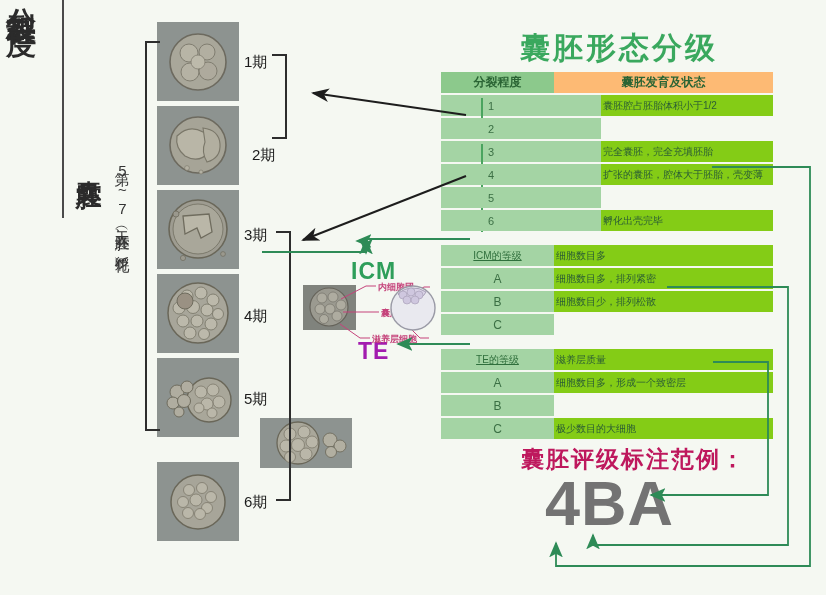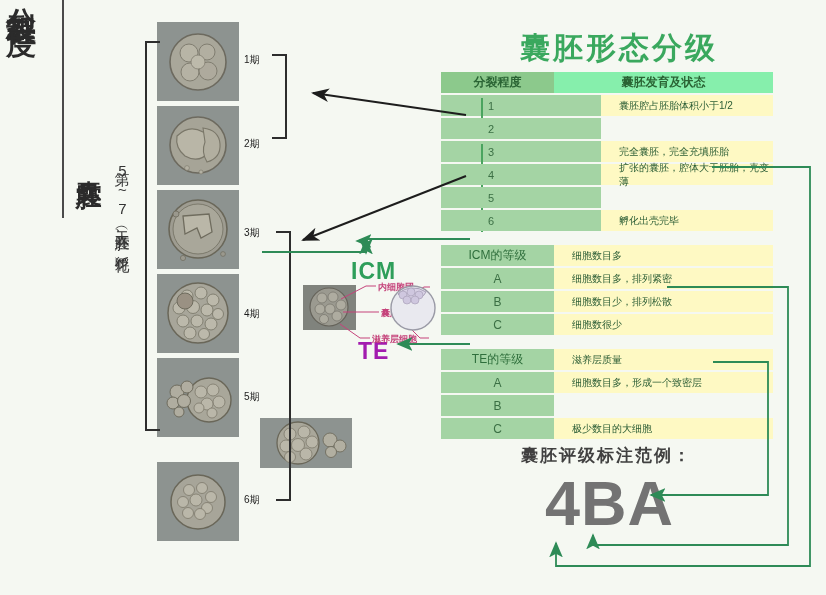--- a/index.html
+++ b/index.html
@@ -41,21 +41,21 @@
   
   .photo{
     position:absolute;left:157px;width:82px;
     background:#8e9490;
     overflow:hidden;
   }
   .cellimg{width:100%;height:100%;display:block;}
 
   .stage-lbl{
     position:absolute;left:244px;
-    font-size:10px;color:#1b1b1b;font-weight:400;
+    font-size:15px;color:#1b1b1b;font-weight:400;
     white-space:nowrap;
   }
 
   
   #photo-big{
     position:absolute;left:260px;top:418px;width:92px;height:50px;
     background:#8e9490;overflow:hidden;
   }
 
   
@@ -70,31 +70,31 @@
     position:absolute;left:441px;top:72px;width:332px;
   }
   .trow{display:flex;height:21px;margin-bottom:2px;}
   .trow.gap{height:10px;background:transparent;}
   .c1{
     width:113px;background:#a4d4a4;
     display:flex;align-items:center;justify-content:center;
     font-size:11px;color:#2f6f3c;position:relative;
   }
   .c2{
-    flex:1;background:#fef9c3;
+    flex:1;background:#84cc16;
     display:flex;align-items:center;
-    padding-left:18px;
+    padding-left:2px;
     font-size:10px;color:#2b5d35;
     box-sizing:border-box;
   }
   .thead .c1{background:#8cc98c;font-weight:700;font-size:12px;color:#2a6434;}
-  .thead .c2{background:#86efac;font-weight:700;font-size:12px;color:#2a6434;justify-content:center;padding-left:0;}
+  .thead .c2{background:#fdba74;font-weight:700;font-size:12px;color:#2a6434;justify-content:center;padding-left:0;}
   .numrow .c1{justify-content:flex-start;padding-left:47px;font-size:11px;color:#3b6f44;}
   .lettr .c1{font-size:12px;color:#3b6f44;}
-  .hdr2 .c1{font-size:12px;color:#2f6f3c;}
+  .hdr2 .c1{font-size:10px;color:#2f6f3c;text-decoration:underline;}
   
   .tick{
     position:absolute;width:2px;background:#4aa45f;
     left:40px;
   }
 
   
   #icm-title{
     position:absolute;left:351px;top:258px;font-size:23px;font-weight:700;
     color:#2e9e5a;letter-spacing:1px;
@@ -106,22 +106,22 @@
   #photo-icm{
     position:absolute;left:303px;top:285px;width:53px;height:45px;
     background:#8e9490;overflow:hidden;
   }
   .pinklbl{
     position:absolute;font-size:9px;color:#c5437b;white-space:nowrap;font-weight:700;
   }
 
   
   #sample-label{
-    position:absolute;left:521px;top:444px;font-size:17px;font-weight:700;
-    color:#404040;letter-spacing:2px;white-space:nowrap;
+    position:absolute;left:521px;top:444px;font-size:23px;font-weight:700;
+    color:#be185d;letter-spacing:2px;white-space:nowrap;
   }
   #sample-code{
     position:absolute;left:545px;top:472px;font-size:63px;font-weight:700;
     color:#737373;letter-spacing:1px;line-height:62px;
   }
 
   
   #overlay{position:absolute;left:0;top:0;width:826px;height:595px;pointer-events:none;}
 </style>
 </head>
@@ -245,21 +245,21 @@
       </g>
       <g fill="#b2afa1" stroke="#6f6c5e" stroke-width="0.9">
         <circle cx="70" cy="22" r="7"></circle>
           <circle cx="80" cy="28" r="6"></circle>
           <circle cx="71" cy="34" r="5.5"></circle>
       </g>
     </svg>
   </div>
 
   <div class="stage-lbl" style="top:53px;">1期</div>
-  <div class="stage-lbl" style="top:137px;">2期</div>
+  <div class="stage-lbl" style="top:146px;margin-left:8px;">2期</div>
   <div class="stage-lbl" style="top:226px;">3期</div>
   <div class="stage-lbl" style="top:307px;">4期</div>
   <div class="stage-lbl" style="top:390px;">5期</div>
   <div class="stage-lbl" style="top:493px;">6期</div>
 
   <div id="title">囊胚形态分级</div>
 
   <div id="table">
 
     <div class="trow thead">
@@ -299,21 +299,20 @@
     <div class="trow lettr">
       <div class="c1">A</div>
       <div class="c2">细胞数目多，排列紧密</div>
     </div>
     <div class="trow lettr">
       <div class="c1">B</div>
       <div class="c2">细胞数目少，排列松散</div>
     </div>
     <div class="trow lettr">
       <div class="c1">C</div>
-      <div class="c2">细胞数很少</div>
     </div>
 
     <div class="trow gap"></div>
 
     <div class="trow hdr2">
       <div class="c1">TE的等级</div>
       <div class="c2">滋养层质量</div>
     </div>
     <div class="trow lettr">
       <div class="c1">A</div>

